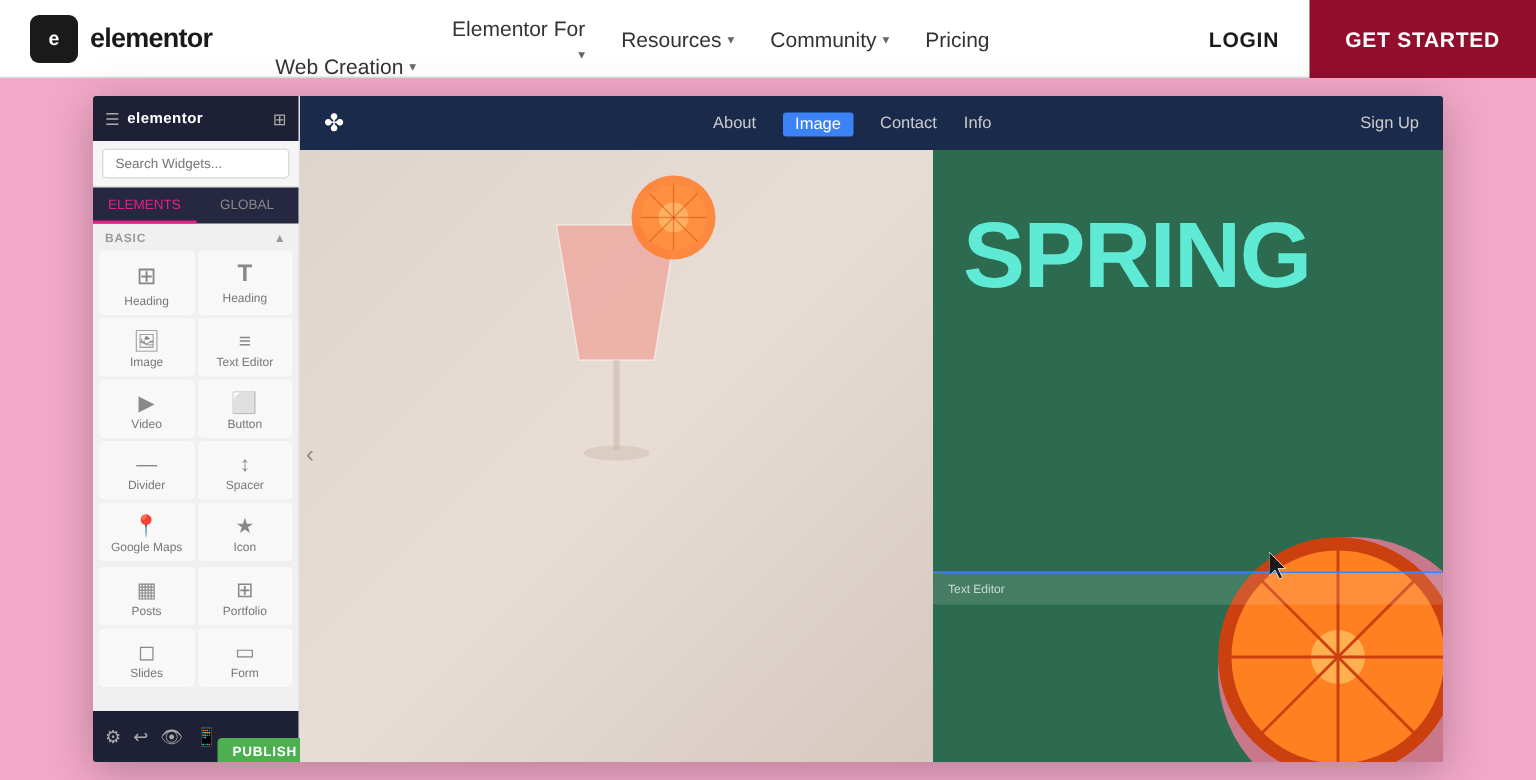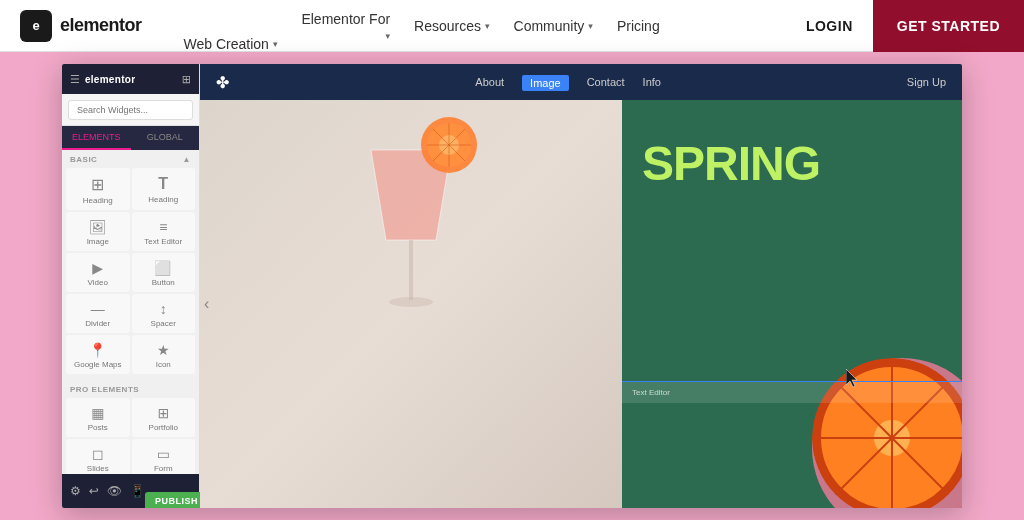--- a/index.html
+++ b/index.html
@@ -115,23 +115,20 @@
           <div style="display:flex; flex-direction:column; align-items:center; padding:7px 4px 5px; cursor:pointer; border-radius:3px; background:#f8f8f8;">
             <span style="font-size:14px; color:#888; margin-bottom:2px;">📍</span>
             <span style="font-size:8px; color:#777; text-align:center;">Google Maps</span>
           </div>
           <div style="display:flex; flex-direction:column; align-items:center; padding:7px 4px 5px; cursor:pointer; border-radius:3px; background:#f8f8f8;">
             <span style="font-size:14px; color:#888; margin-bottom:2px;">★</span>
             <span style="font-size:8px; color:#777; text-align:center;">Icon</span>
           </div>
         </div>
 
-        <div style="padding:5px 8px 2px; font-size:8px; font-weight:700; color:#999; text-transform:uppercase; letter-spacing:0.5px; display:flex; align-items:center; gap:4px; margin-top:4px;">
-          <span>PRO ELEMENTS</span>
-        </div>
         <div style="display:grid; grid-template-columns:1fr 1fr; gap:2px; padding:2px 4px;">
           <div style="display:flex; flex-direction:column; align-items:center; padding:7px 4px 5px; cursor:pointer; border-radius:3px; background:#f8f8f8;">
             <span style="font-size:14px; color:#888; margin-bottom:2px;">▦</span>
             <span style="font-size:8px; color:#777; text-align:left;">Posts</span>
           </div>
           <div style="display:flex; flex-direction:column; align-items:center; padding:7px 4px 5px; cursor:pointer; border-radius:3px; background:#f8f8f8;">
             <span style="font-size:14px; color:#888; margin-bottom:2px;">⊞</span>
             <span style="font-size:8px; color:#777; text-align:right;">Portfolio</span>
           </div>
           <div style="display:flex; flex-direction:column; align-items:center; padding:7px 4px 5px; cursor:pointer; border-radius:3px; background:#f8f8f8;">
@@ -195,21 +192,21 @@
 
             <ellipse cx="100" cy="192" rx="22" ry="5" fill="rgba(200,180,170,0.4)"></ellipse>
           </svg>
 
           <div style="position:absolute; left:4px; top:50%; transform:translateY(-50%); color:#888; font-size:16px; cursor:pointer;">‹</div>
         </div>
 
         <div style="width:340px; background:#2d6b50; position:relative; overflow:hidden; display:flex; flex-direction:column; padding:16px 20px;">
 
           <div style="margin-top:24px; z-index:2; position:relative;">
-            <div style="font-size:48px; font-weight:900; color:#bef264; line-height:1; letter-spacing:-1px; text-transform:uppercase;">SPRING</div>
+            <div style="font-size:62px; font-weight:900; color:#5eead4; line-height:1; letter-spacing:-1px; text-transform:uppercase;">SPRING</div>
           </div>
 
           <div style="position:absolute; bottom:105px; left:0; right:0; height:22px; background:rgba(255,255,255,0.12); display:flex; align-items:center; padding:0 10px; z-index:5; cursor:pointer; border-top:1.5px solid #3b82f6;">
             <span style="font-size:8px; color:rgba(255,255,255,0.7);">Text Editor</span>
           </div>
 
           <div style="position:absolute; bottom:115px; right:100px; z-index:10;">
             <svg width="16" height="20" viewBox="0 0 16 20">
               <path d="M0,0 L0,16 L4,12 L7,18 L9,17 L6,11 L11,11 Z" fill="#1a1a1a" stroke="#fff" stroke-width="0.5"></path>
             </svg>

